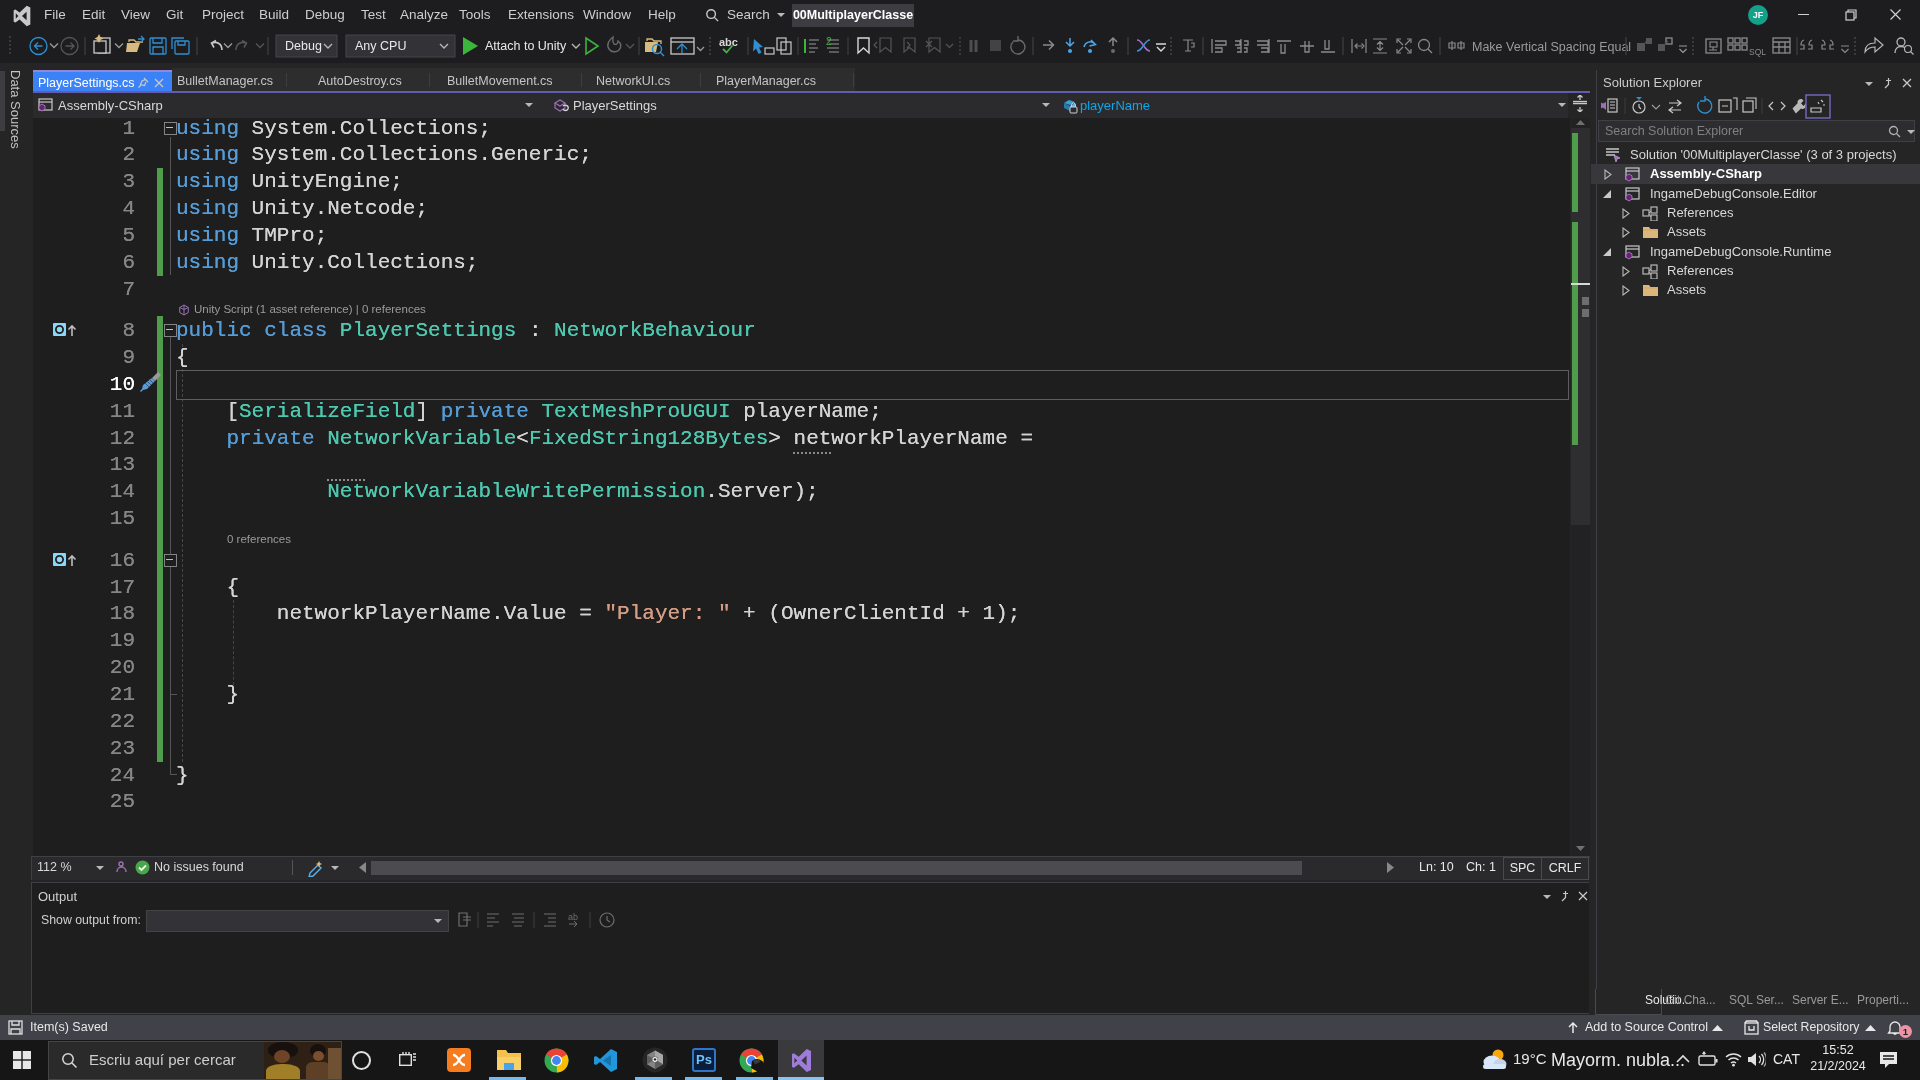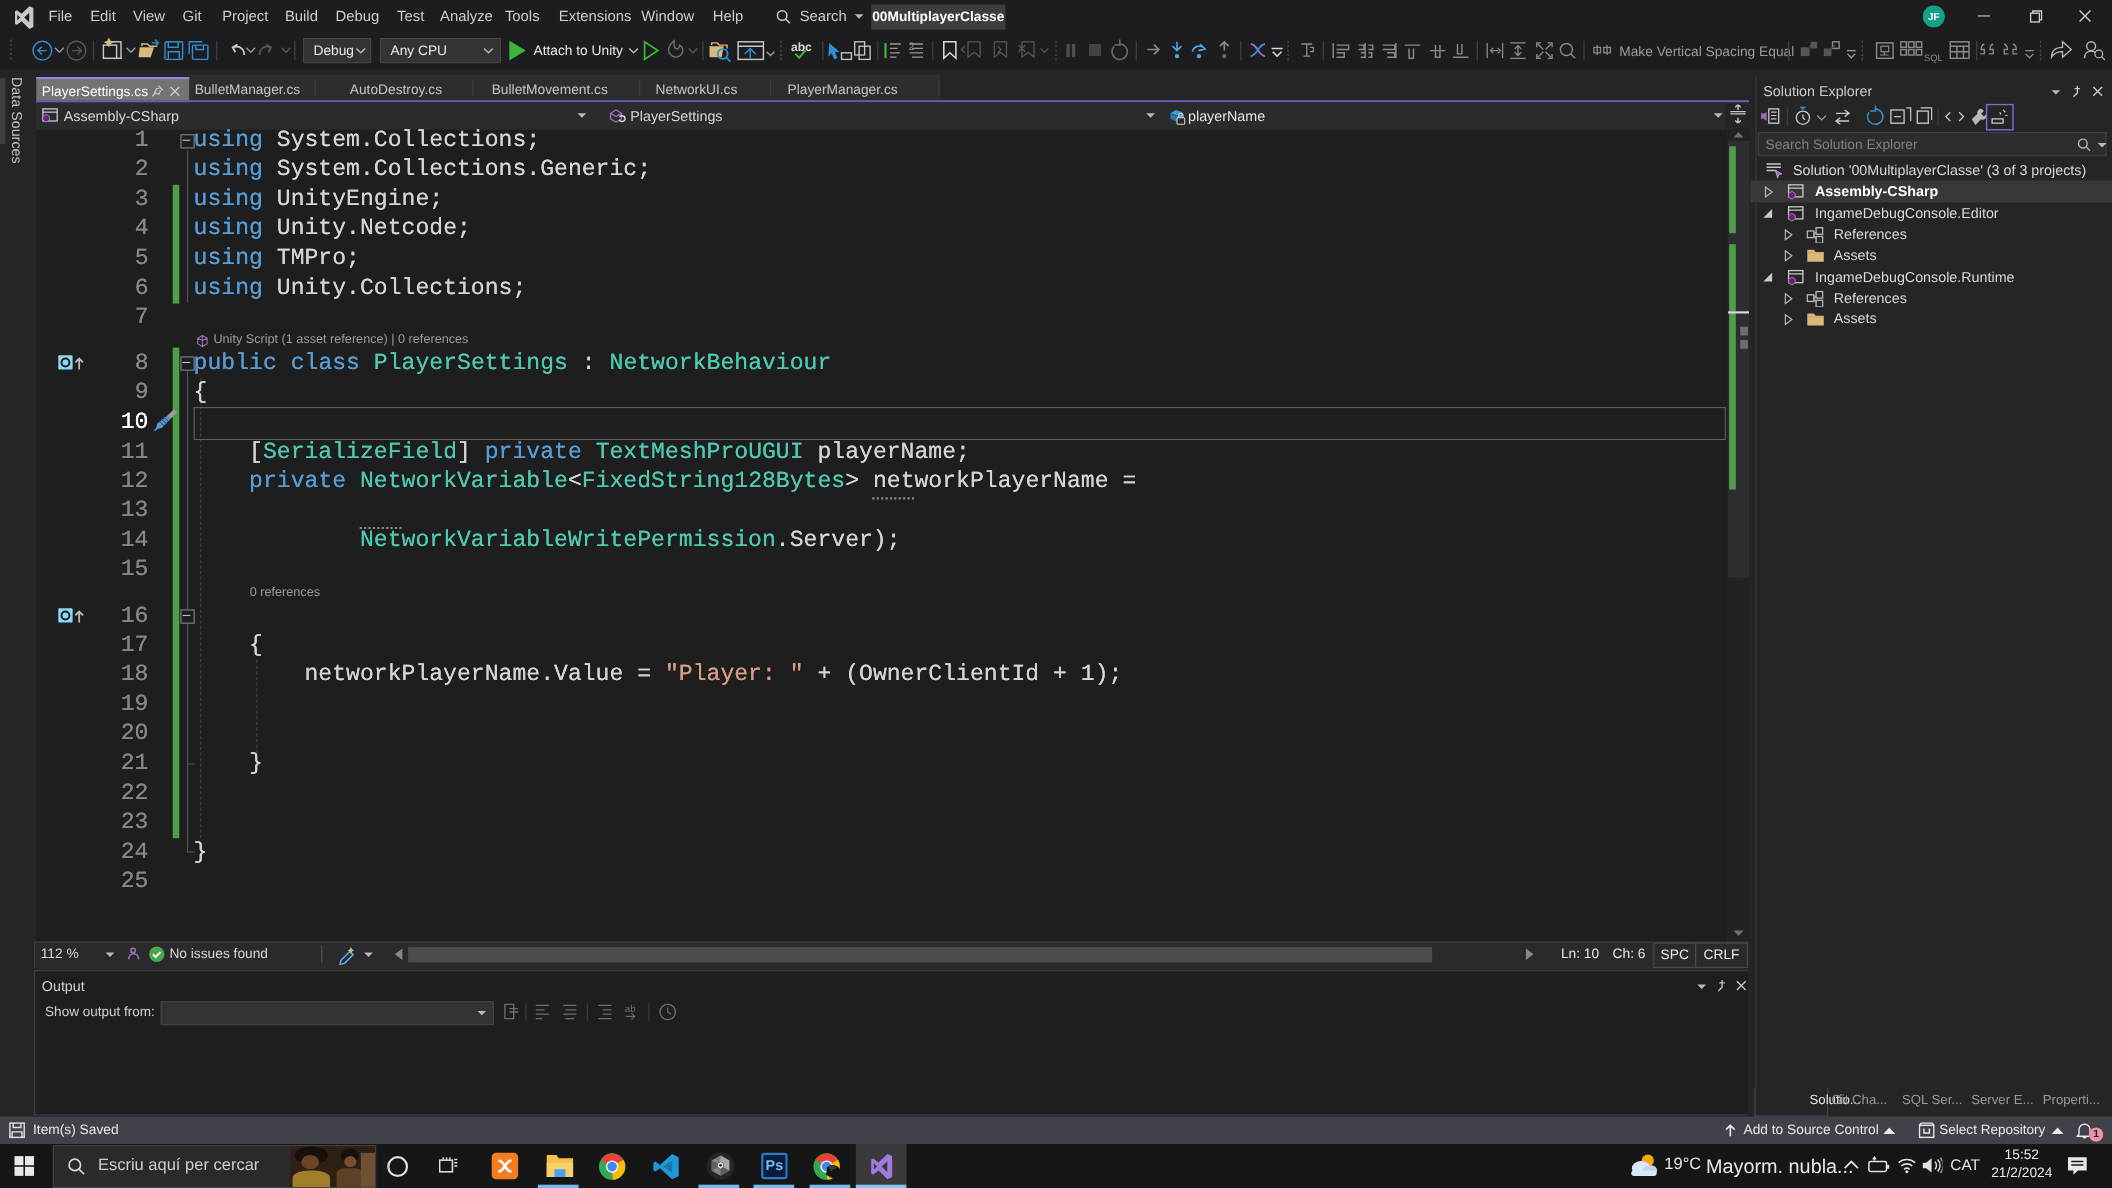--- a/index.html
+++ b/index.html
@@ -208,21 +208,21 @@
   <div class="abs" id="main" style="top:63px;left:0;width:1920px;height:952px;background:#252526;"></div>
   <div class="abs" style="left:1596px;top:70px;width:324px;height:1px;background:#3f3f46;"></div>
   <div class="abs" style="left:1596px;top:70px;width:1px;height:945px;background:#3f3f46;"></div>
 
   <div class="abs" style="left:0;top:71px;width:5px;height:60px;background:#3e3e42;"></div>
   <div class="abs" style="left:8px;top:70px;width:20px;height:180px;color:#c2c2c2;font-size:13px;
        writing-mode:vertical-lr;">Data Sources</div>
 
   <div class="abs" style="left:33px;top:66px;width:1557px;height:25px;background:#252526;"></div>
   <div class="abs" style="left:172px;top:68px;width:683px;height:23px;background:#2d2d2d;"></div>
-  <div class="abs tab" style="left:33px;width:139px;background:#737373;border-top:2px solid #9287d8;color:#ffffff;">
+  <div class="abs tab" style="left:33px;width:139px;background:#3b82f6;border-top:2px solid #9287d8;color:#ffffff;">
     <span style="margin-left:5px">PlayerSettings.cs</span>
     <svg class="abs" style="left:104px;top:5px" width="12" height="12" viewBox="0 0 12 12">
         <path d="M7 1l4 4M8.5 2.5 5 4 3.5 7.5 7.5 8.5 9 5M4.5 7.5 1.5 10.5" stroke="#c8c8c8" stroke-width="1.2" fill="none"></path>
       </svg>
     <svg class="abs" style="left:121px;top:6px" width="10" height="10" viewBox="0 0 10 10">
         <path d="M1 1l8 8M9 1l-8 8" stroke="#c8c8c8" stroke-width="1.3"></path>
       </svg>
   </div>
   <div class="abs tab" style="left:177px;">BulletManager.cs</div>
   <div class="abs tab" style="left:318px;">AutoDestroy.cs</div>
@@ -251,21 +251,21 @@
   </svg>
   <div class="abs" style="left:573px;top:97px;height:18px;line-height:18px;font-size:13px;color:#d8d8d8;">PlayerSettings</div>
   <div class="caret abs" style="left:1042px;top:103px"></div>
   <svg class="abs" style="left:1062px;top:97px" width="18" height="18" viewBox="0 0 18 18">
     <path d="M2 6l5-3 6 2-5 3z" fill="#3b9fd6"></path>
     <path d="M2 6v5l6 3v-5z" fill="#2779a8"></path>
     <path d="M8 9l5-3v5l-5 3z" fill="#57b6e8"></path>
     <rect x="8" y="10" width="7" height="6" rx="1" fill="#2b2b2e" stroke="#d0d0d0"></rect>
     <path d="M9.5 10v-2a2 2 0 0 1 4 0v2" fill="none" stroke="#d0d0d0"></path>
   </svg>
-  <div class="abs" style="left:1080px;top:97px;height:18px;line-height:18px;font-size:13px;color:#e5e5e5;">playerName</div>
+  <div class="abs" style="left:1080px;top:97px;height:18px;line-height:18px;font-size:13px;color:#0ea5e9;">playerName</div>
   <div class="caret abs" style="left:1558px;top:103px"></div>
   <svg class="abs" style="left:1572px;top:95px" width="16" height="17" viewBox="0 0 16 17">
     <path d="M8 0v5M5.5 2.5L8 0l2.5 2.5M8 17v-5M5.5 14.5L8 17l2.5-2.5M1 8.5h14" stroke="#c8c8c8" stroke-width="1.3" fill="none"></path>
     <path d="M1 6.5h14" stroke="#c8c8c8" stroke-width="1.3"></path>
   </svg>
 
   <div class="abs" style="left:33px;top:118px;width:1537px;height:740px;background:#1e1e1e;"></div>
 
   <div class="abs" style="left:157px;top:168px;width:6px;height:108px;background:#4f9c4a;"></div>
   <div class="abs" style="left:157px;top:316px;width:6px;height:446px;background:#4f9c4a;"></div>
@@ -387,21 +387,21 @@
     </svg>
     <div class="caret abs" style="left:299px;top:9px"></div>
     <svg class="abs" style="left:327px;top:5px" width="7" height="11" viewBox="0 0 7 11">
         <path d="M7 0L0 5.5 7 11z" fill="#888"></path>
       </svg>
     <div class="abs" style="left:339px;top:4px;width:931px;height:14px;background:#4c4c50;"></div>
     <svg class="abs" style="left:1355px;top:5px" width="7" height="11" viewBox="0 0 7 11">
         <path d="M0 0l7 5.5L0 11z" fill="#888"></path>
       </svg>
     <div class="abs" style="left:1387px;top:3px;font-size:12.5px;color:#e8e8e8;">Ln: 10</div>
-    <div class="abs" style="left:1434px;top:3px;font-size:12.5px;color:#e8e8e8;">Ch: 6</div>
+    <div class="abs" style="left:1434px;top:3px;font-size:12.5px;color:#e8e8e8;">Ch: 1</div>
     <div class="abs" style="left:1471px;top:0;width:37px;height:21px;border:1px solid #4a4a4e;font-size:12.5px;color:#e8e8e8;text-align:center;line-height:21px;">SPC</div>
     <div class="abs" style="left:1509px;top:0;width:46px;height:21px;border:1px solid #4a4a4e;font-size:12.5px;color:#e8e8e8;text-align:center;line-height:21px;">CRLF</div>
   </div>
 
   <div class="abs" style="left:31px;top:882px;width:1558px;height:132px;background:#1e1e1e;border:1px solid #3f3f46;border-right:none;box-sizing:border-box;">
     <div class="abs" style="left:6px;top:6px;font-size:13px;color:#d0d0d0;">Output</div>
     <div class="caret abs" style="left:1511px;top:12px"></div>
     <svg class="abs" style="left:1528px;top:7px" width="11" height="12" viewBox="0 0 11 12">
         <path d="M5.5 1v7M3 3.5h5M2 11l3.5-3.5" stroke="#c8c8c8" stroke-width="1.2" fill="none"></path>
       </svg>

